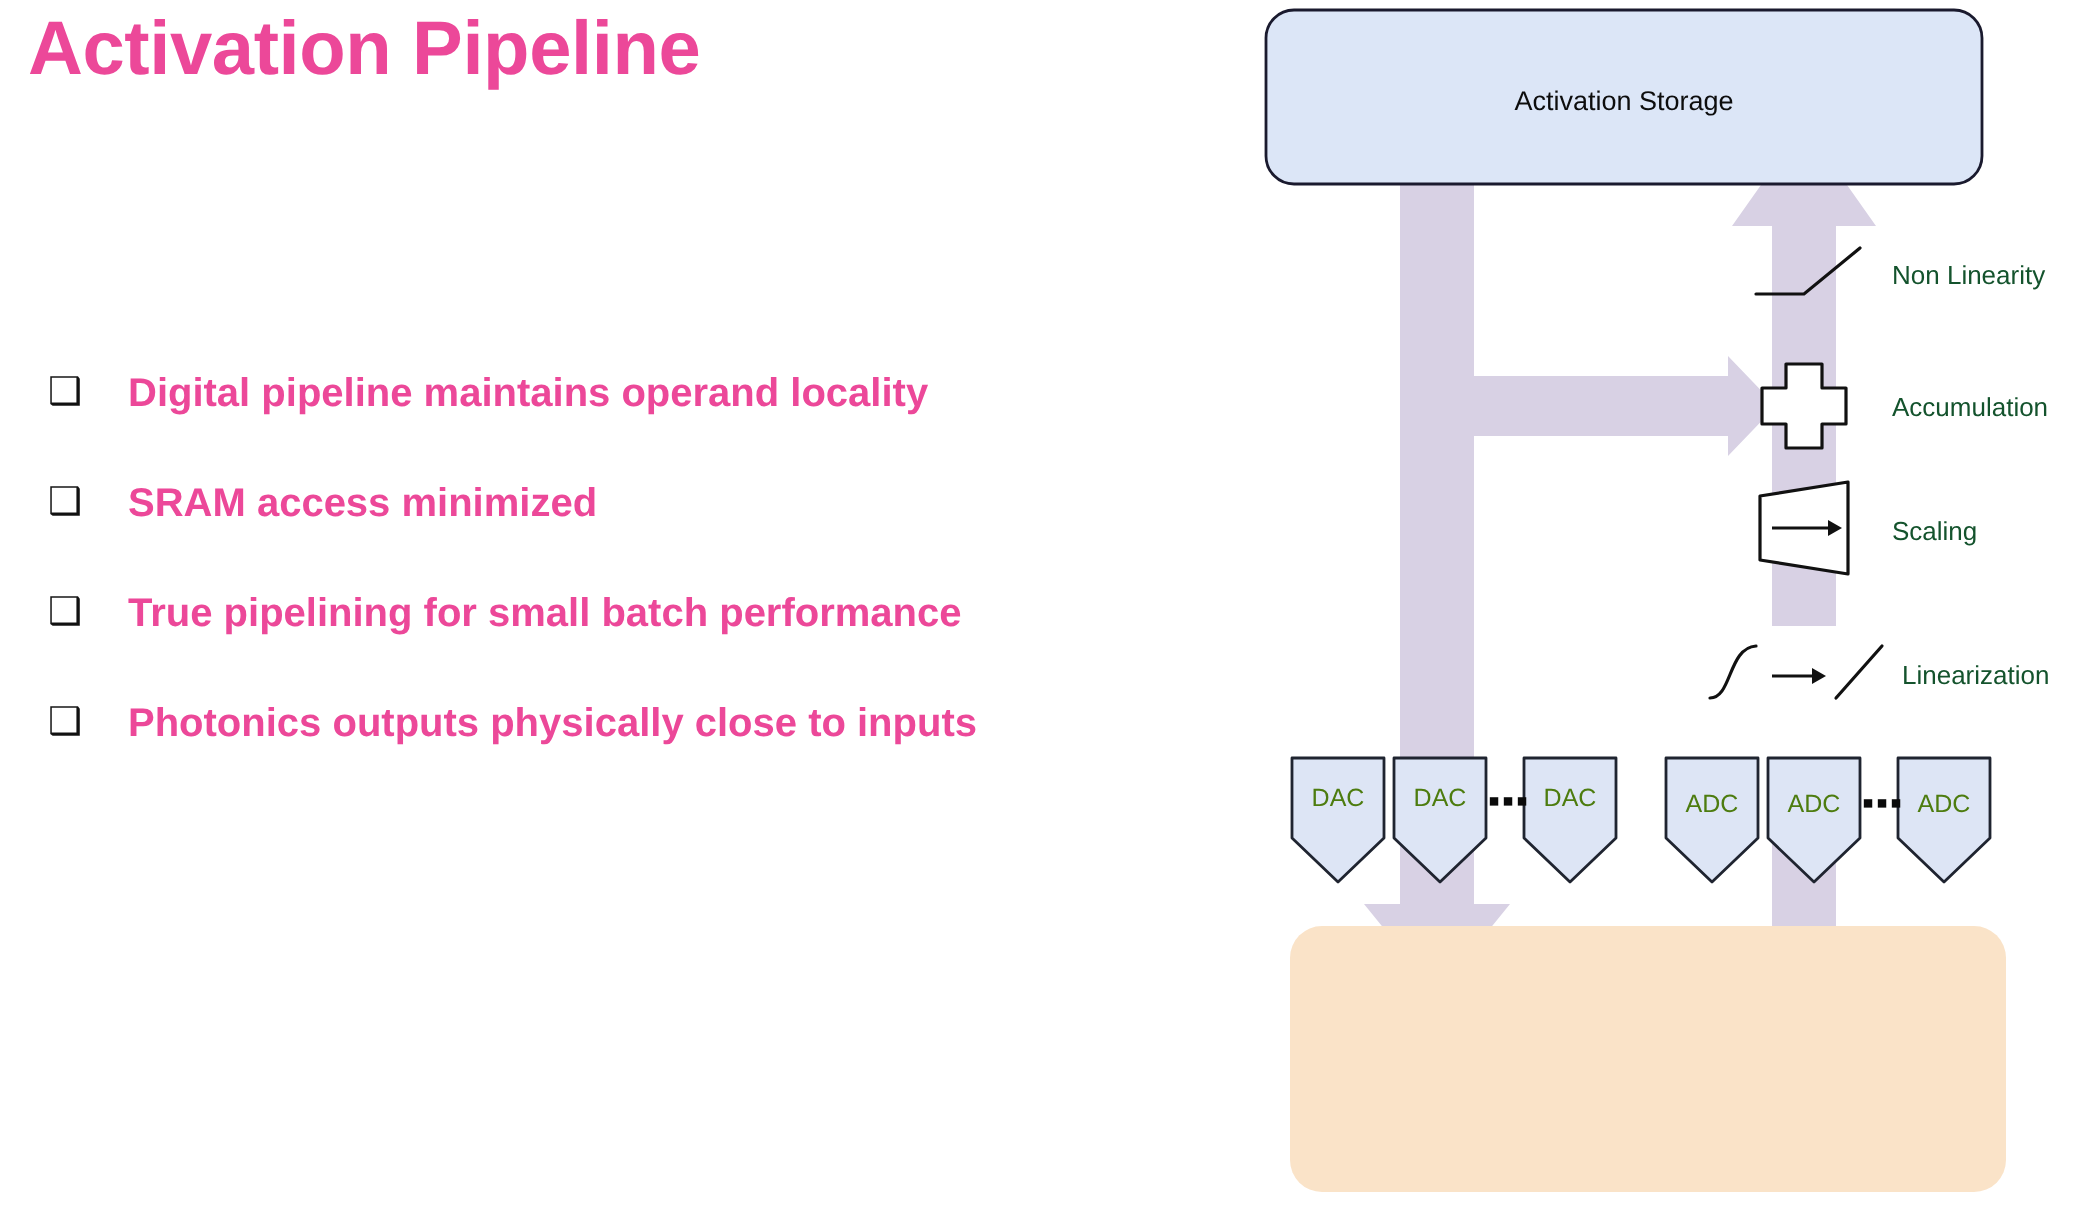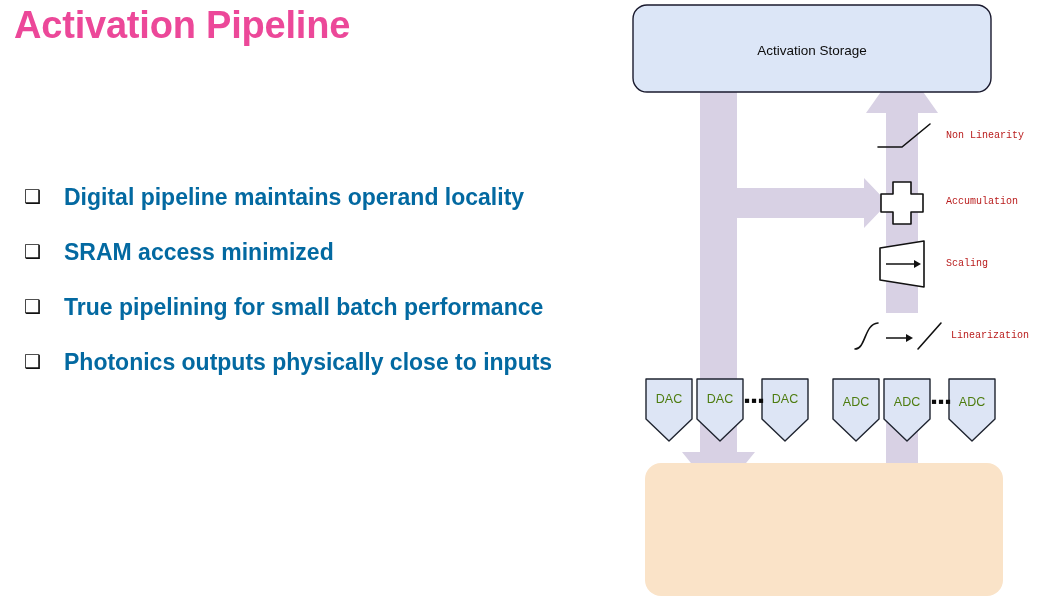--- a/index.html
+++ b/index.html
@@ -42,47 +42,46 @@
     width: 46px;
     flex: 0 0 46px;
     font-size: 19px;
     line-height: 22px;
     color: #111111;
     text-align: left;
     padding-left: 6px;
     box-sizing: border-box;
   }
   .bullet-text {
-    font-size: 23px;
+    font-size: 20px;
     font-weight: bold;
-    color: #0369a1;
+    color: #ec4899;
     line-height: 23px;
     white-space: nowrap;
   }
 
   
   #diagram {
     position: absolute;
     left: 0;
     top: 0;
     width: 1049px;
     height: 437px;
   }
   #diagram-svg {
     position: absolute;
     left: 0;
     top: 0;
   }
 
   .diagram-label {
     position: absolute;
-    font-size: 10px;
-    color: #b91c1c;
-    white-space: nowrap;
-    font-family: Liberation Mono, monospace;
+    font-size: 13px;
+    color: #14532d;
+    white-space: nowrap;
   }
   .box-label {
     position: absolute;
     font-size: 13.5px;
     color: #0d0d0d;
     white-space: nowrap;
     text-align: center;
   }
   .conv-label {
     position: absolute;

